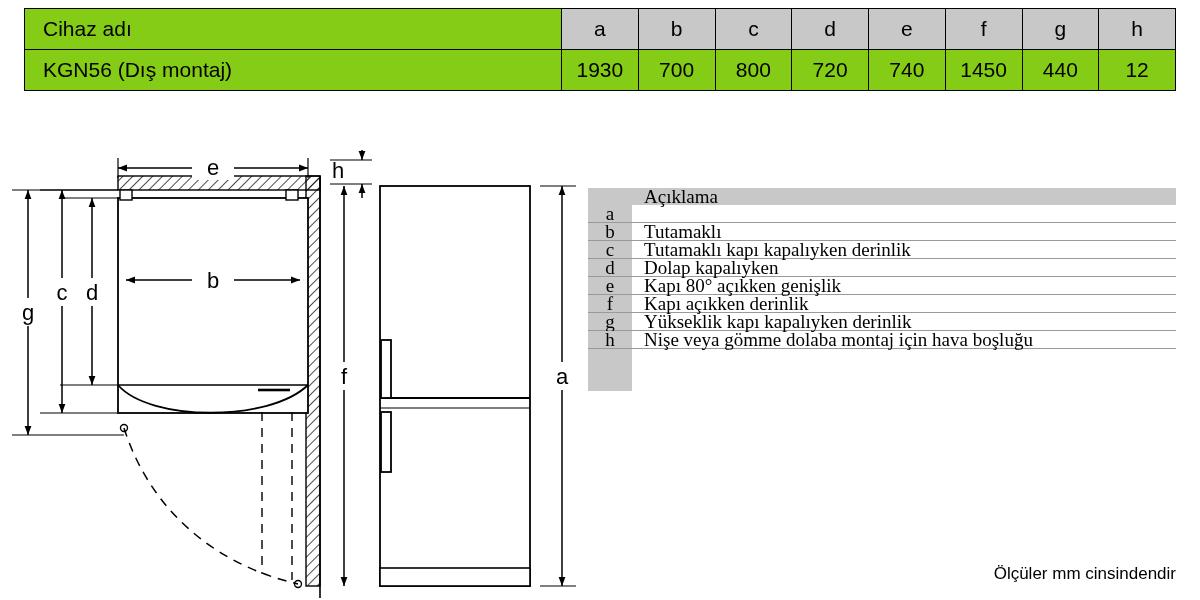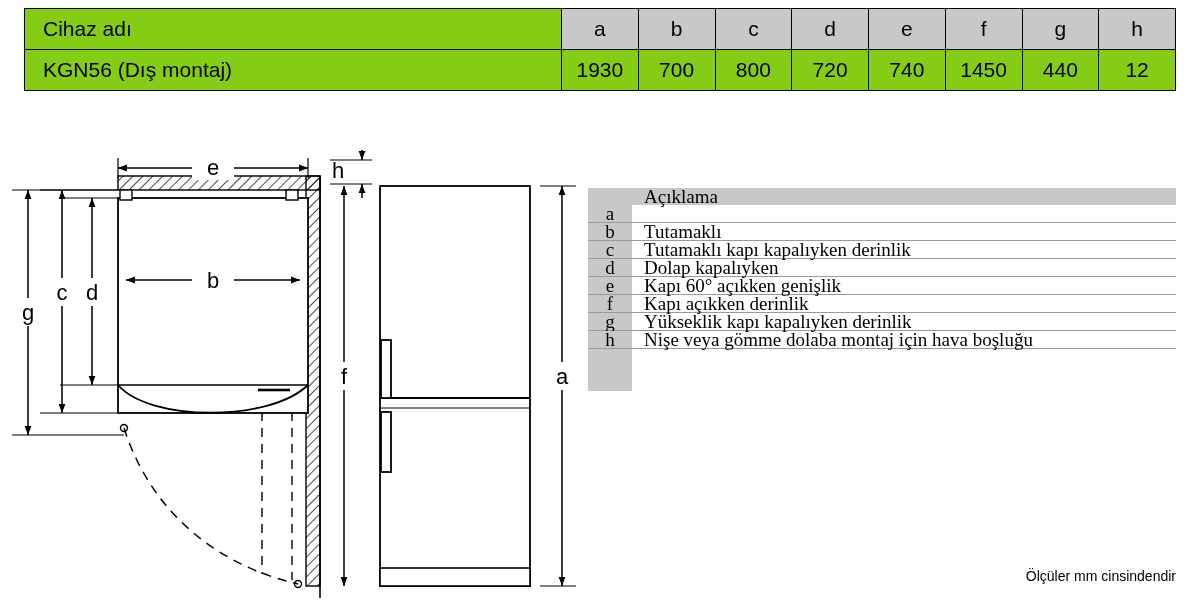--- a/index.html
+++ b/index.html
@@ -86,21 +86,21 @@
   .legend-tail {
     height: 42px;
     width: 44px;
     background: #c8c8c8;
   }
 
   .footnote {
     position: absolute;
     right: 24px;
     bottom: 16px;
-    font-size: 14px;
+    font-size: 17px;
     text-align: right;
   }
 
   
   .drawing {
     position: absolute;
     left: 0;
     top: 150px;
     width: 600px;
     height: 450px;
@@ -152,21 +152,21 @@
   <div class="legend-row">
     <div class="legend-key">c</div>
     <div class="legend-desc">Tutamaklı kapı kapalıyken derinlik</div>
   </div>
   <div class="legend-row">
     <div class="legend-key">d</div>
     <div class="legend-desc">Dolap kapalıyken</div>
   </div>
   <div class="legend-row">
     <div class="legend-key">e</div>
-    <div class="legend-desc">Kapı 60° açıkken genişlik</div>
+    <div class="legend-desc">Kapı 80° açıkken genişlik</div>
   </div>
   <div class="legend-row">
     <div class="legend-key">f</div>
     <div class="legend-desc">Kapı açıkken derinlik</div>
   </div>
   <div class="legend-row">
     <div class="legend-key">g</div>
     <div class="legend-desc">Yükseklik kapı kapalıyken derinlik</div>
   </div>
   <div class="legend-row">

